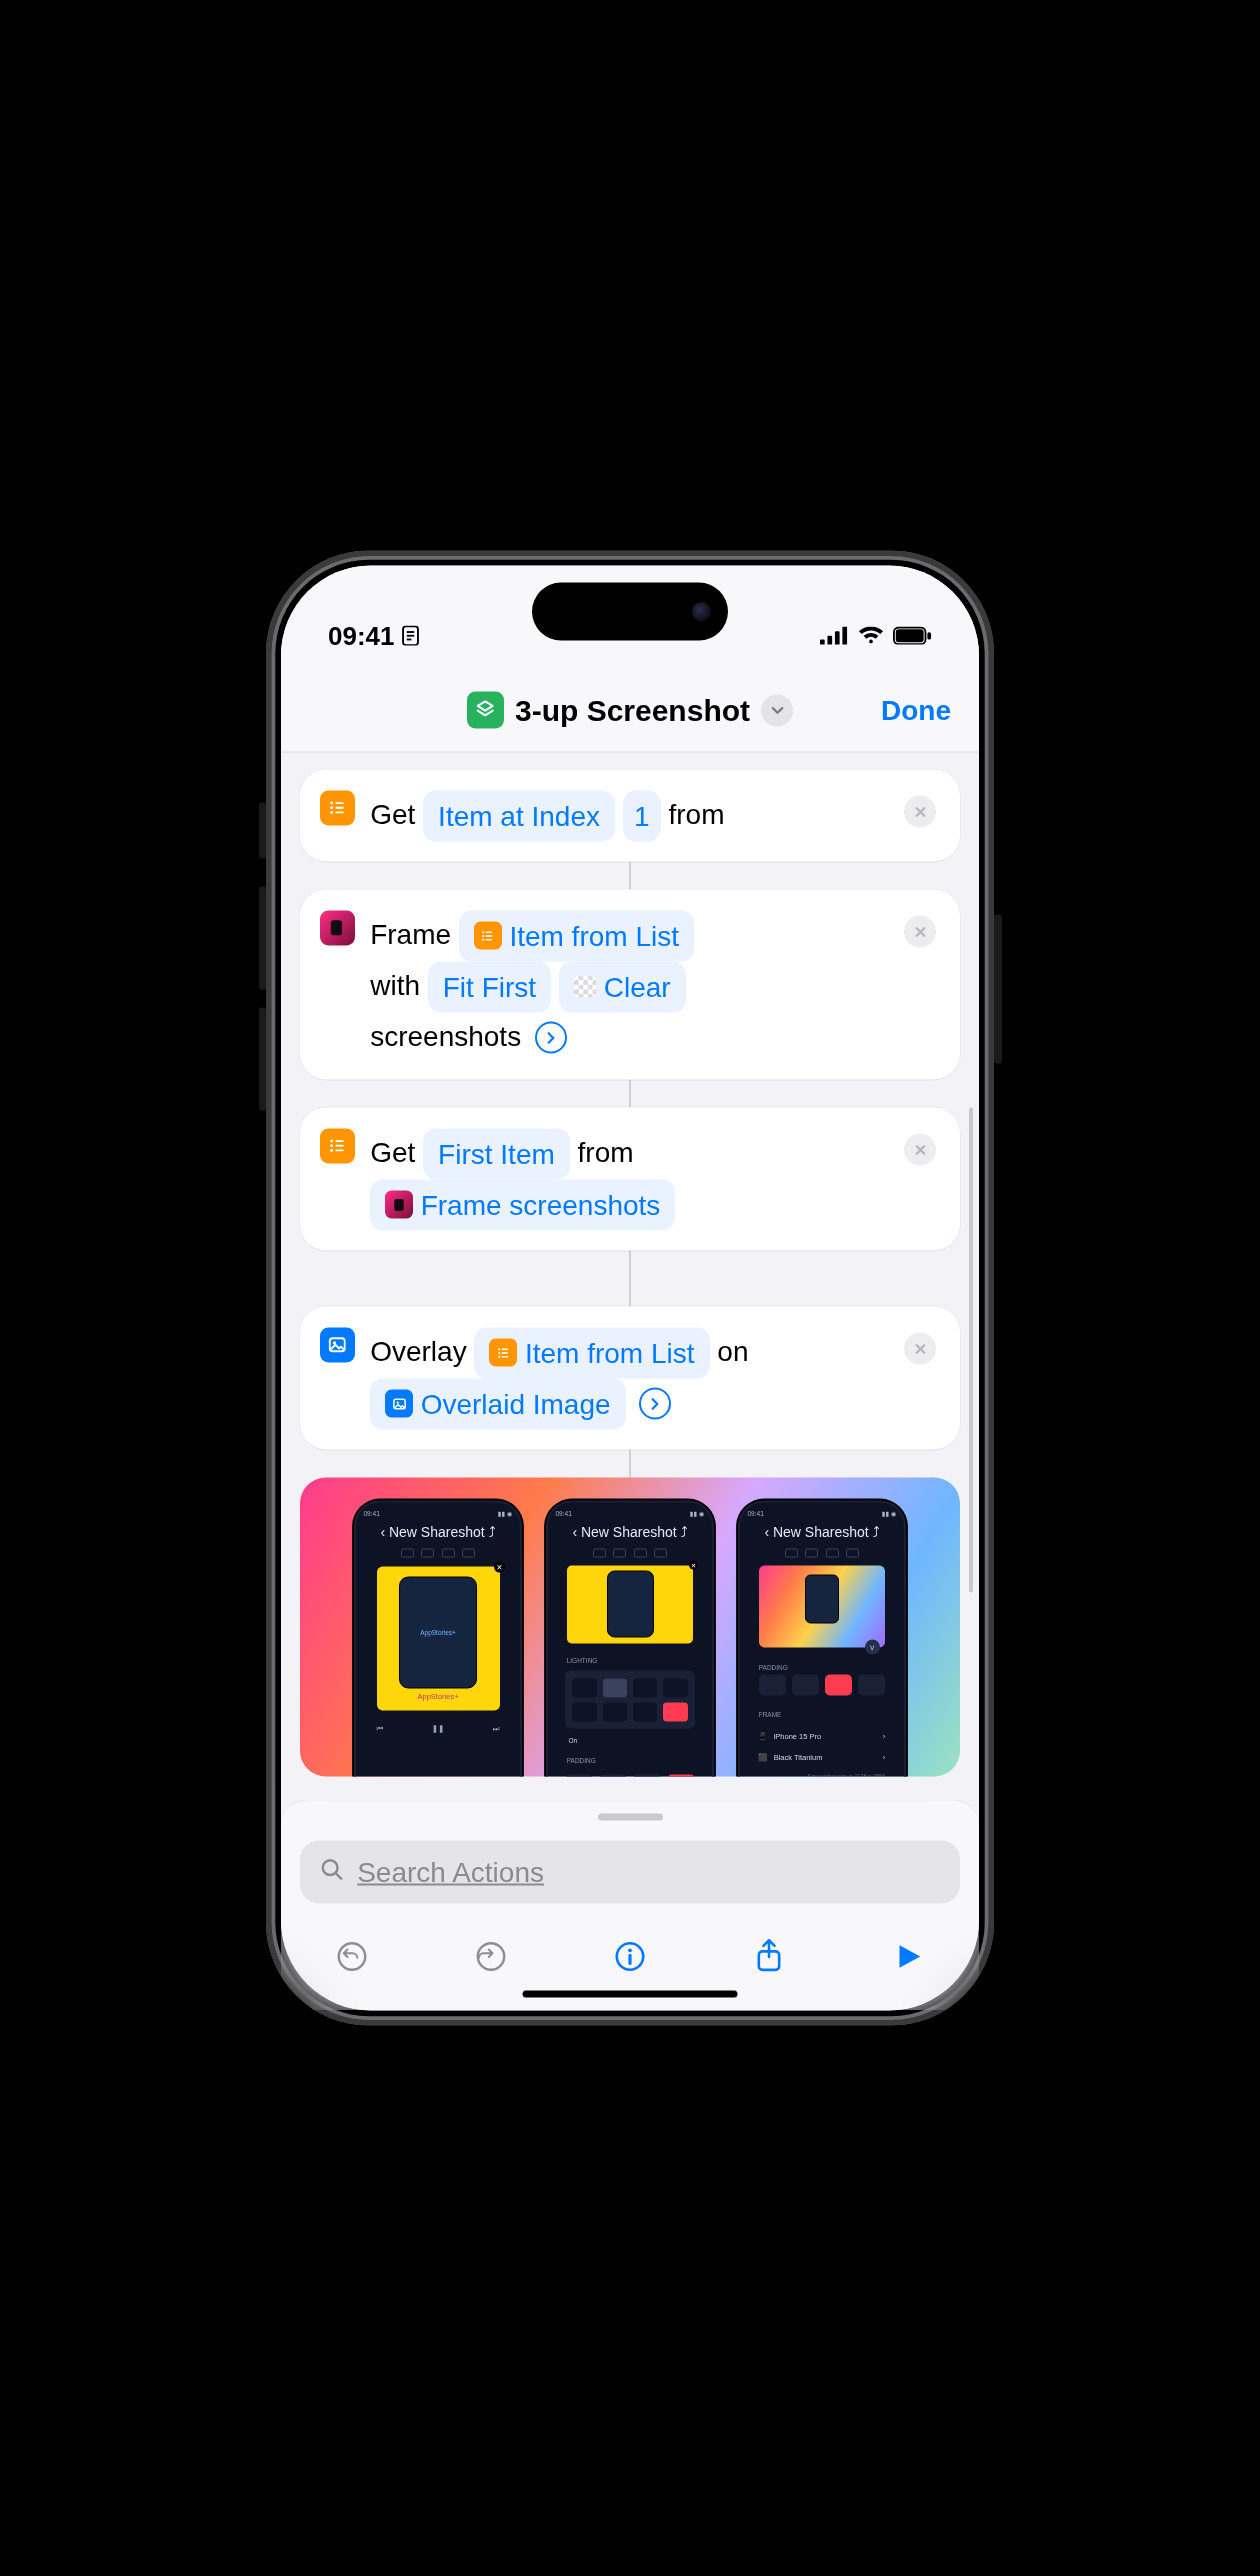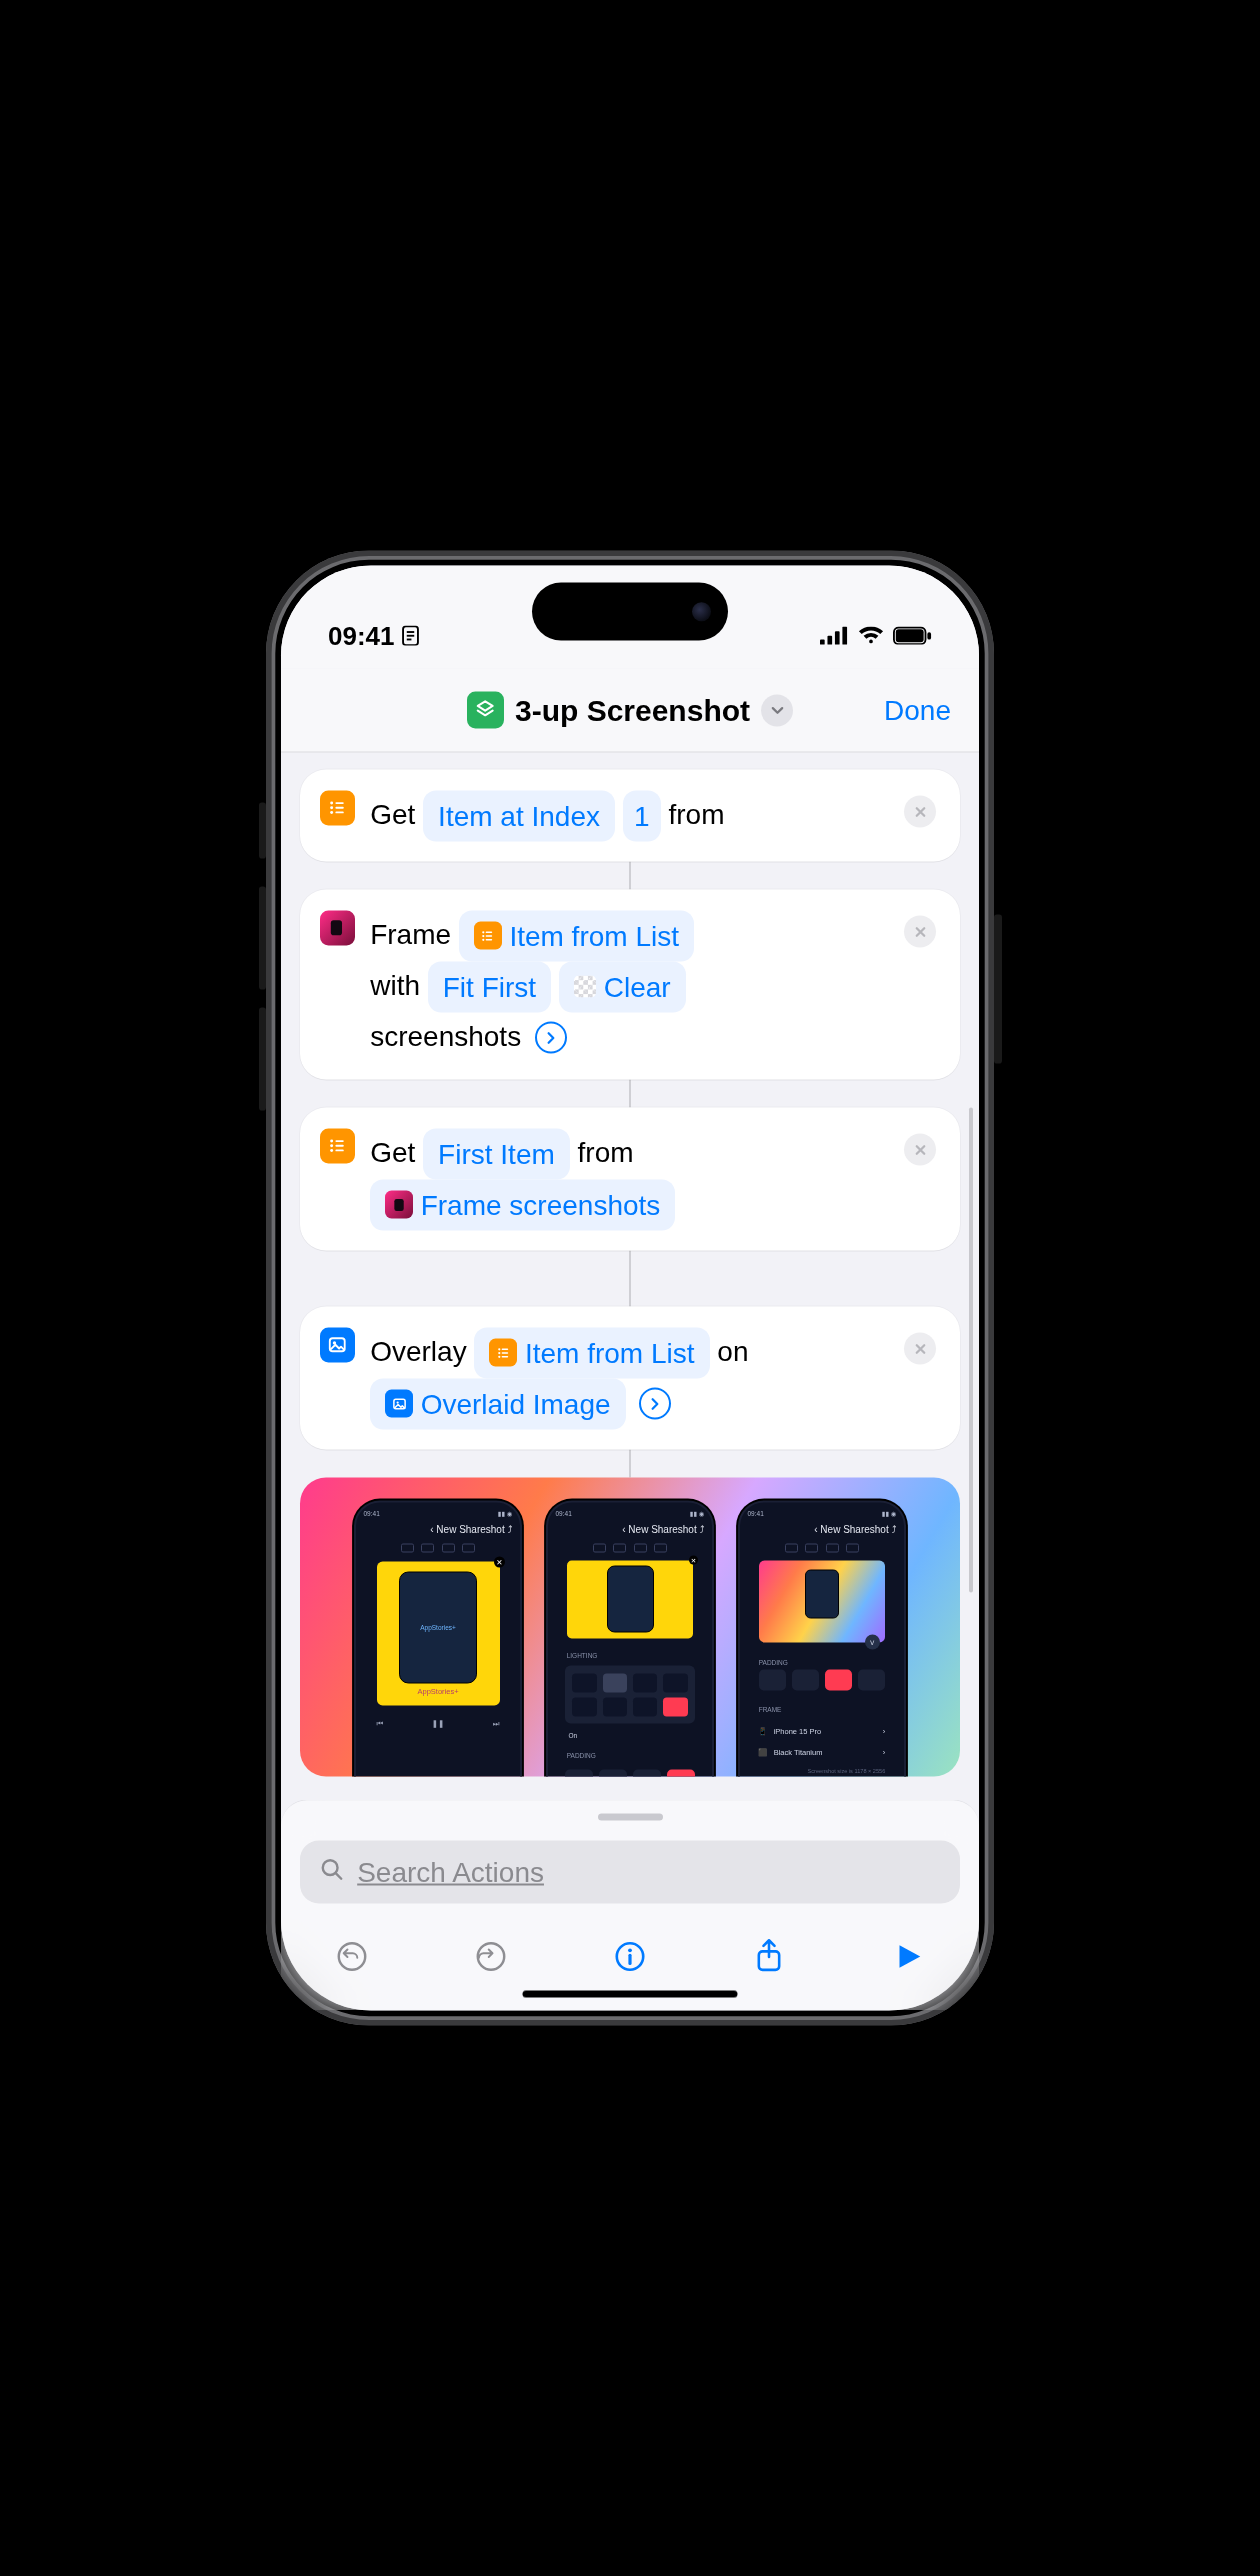--- a/index.html
+++ b/index.html
@@ -93,21 +93,21 @@
     color:#fff;
   }
   .chevron-circle {
     width: 32px; height: 32px; border-radius: 50%;
     background: #e3e3e8;
     display:flex; align-items:center; justify-content:center;
     color:#7a7a7f;
   }
   .nav-done {
     position:absolute; right: 28px; top: 50%; transform: translateY(-50%);
-    color: #007aff; font-size: 28px; font-weight: 400;
+    color: #007aff; font-size: 28px; font-weight: 700;
   }
 
   
   .main {
     flex:1; overflow: hidden;
     padding: 17px 18.7px 0 18.7px;
     display:flex; flex-direction:column; gap:0;
     position: relative;
   }
   .connector {
@@ -179,21 +179,21 @@
     border: 2.8px solid #1a1f35;
     box-shadow: 0 0 0 1.9px #000;
     padding: 7.5px 7.5px;
     color:#aeb6cc; font-size:7.5px;
     display:flex; flex-direction:column; gap:5.6px;
     position:relative;
   }
   .mini-phone .mi-status { display:flex; justify-content:space-between; font-size:6.5px; }
   .mini-phone .mi-tabs { display:flex; justify-content:center; gap:7.5px; margin-top:3.7px;}
   .mi-tab { width:13px;height:9.3px;border:0.9px solid #3a4160;border-radius:1.9px; }
-  .mi-title { text-align:right; font-size:10px; color:#e6e9f2; }
+  .mi-title { text-align:center; font-size:14px; color:#e6e9f2; }
   .mp1-art {
     margin: 3.7px 13px;
     background:#ffd60a; border-radius:5.6px; padding:9.3px 9.3px;
     display:flex; flex-direction:column; align-items:center; gap:3.7px;
     position:relative;
   }
   .mp1-art::after { content:"✕"; position:absolute; top:-5.6px; right:-5.6px; width:11.2px;height:11.2px; background:#000;color:#fff;border-radius:50%;font-size:7.5px;display:flex;align-items:center;justify-content:center;}
   .mp1-inner { width:78px;height:112px;background:#15253f;border-radius:9.3px;border:1.9px solid #000;
     display:flex;align-items:center;justify-content:center;color:#6fb6ff;font-size:6.5px;text-align:center;}
   .mp1-label { color:#b63e6b; font-size:7.5px; }

